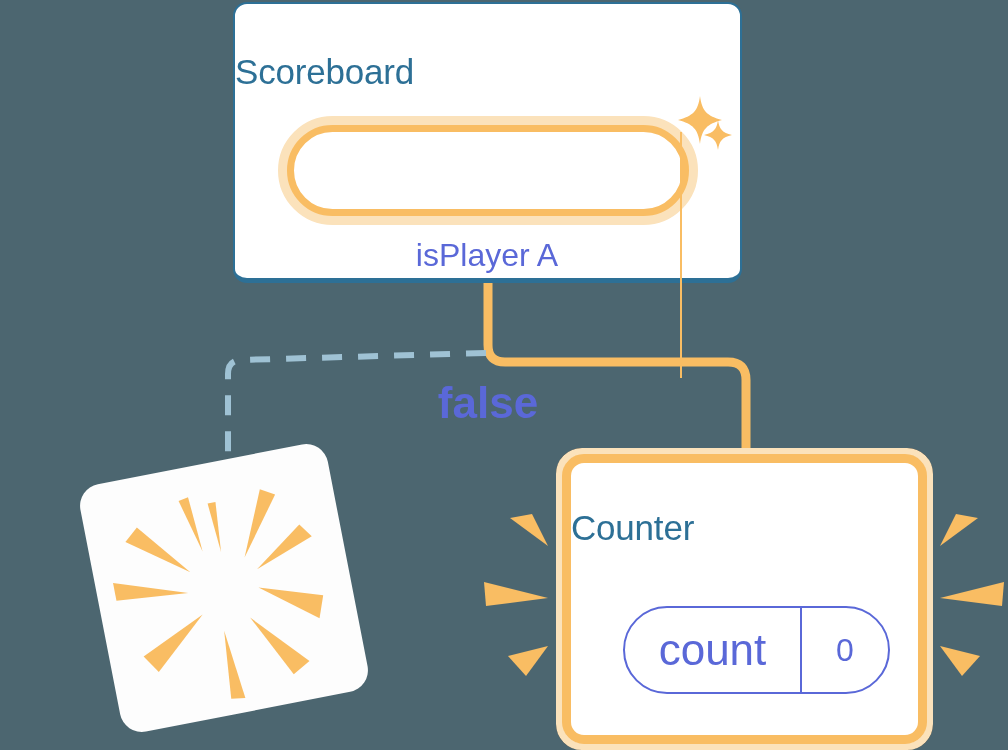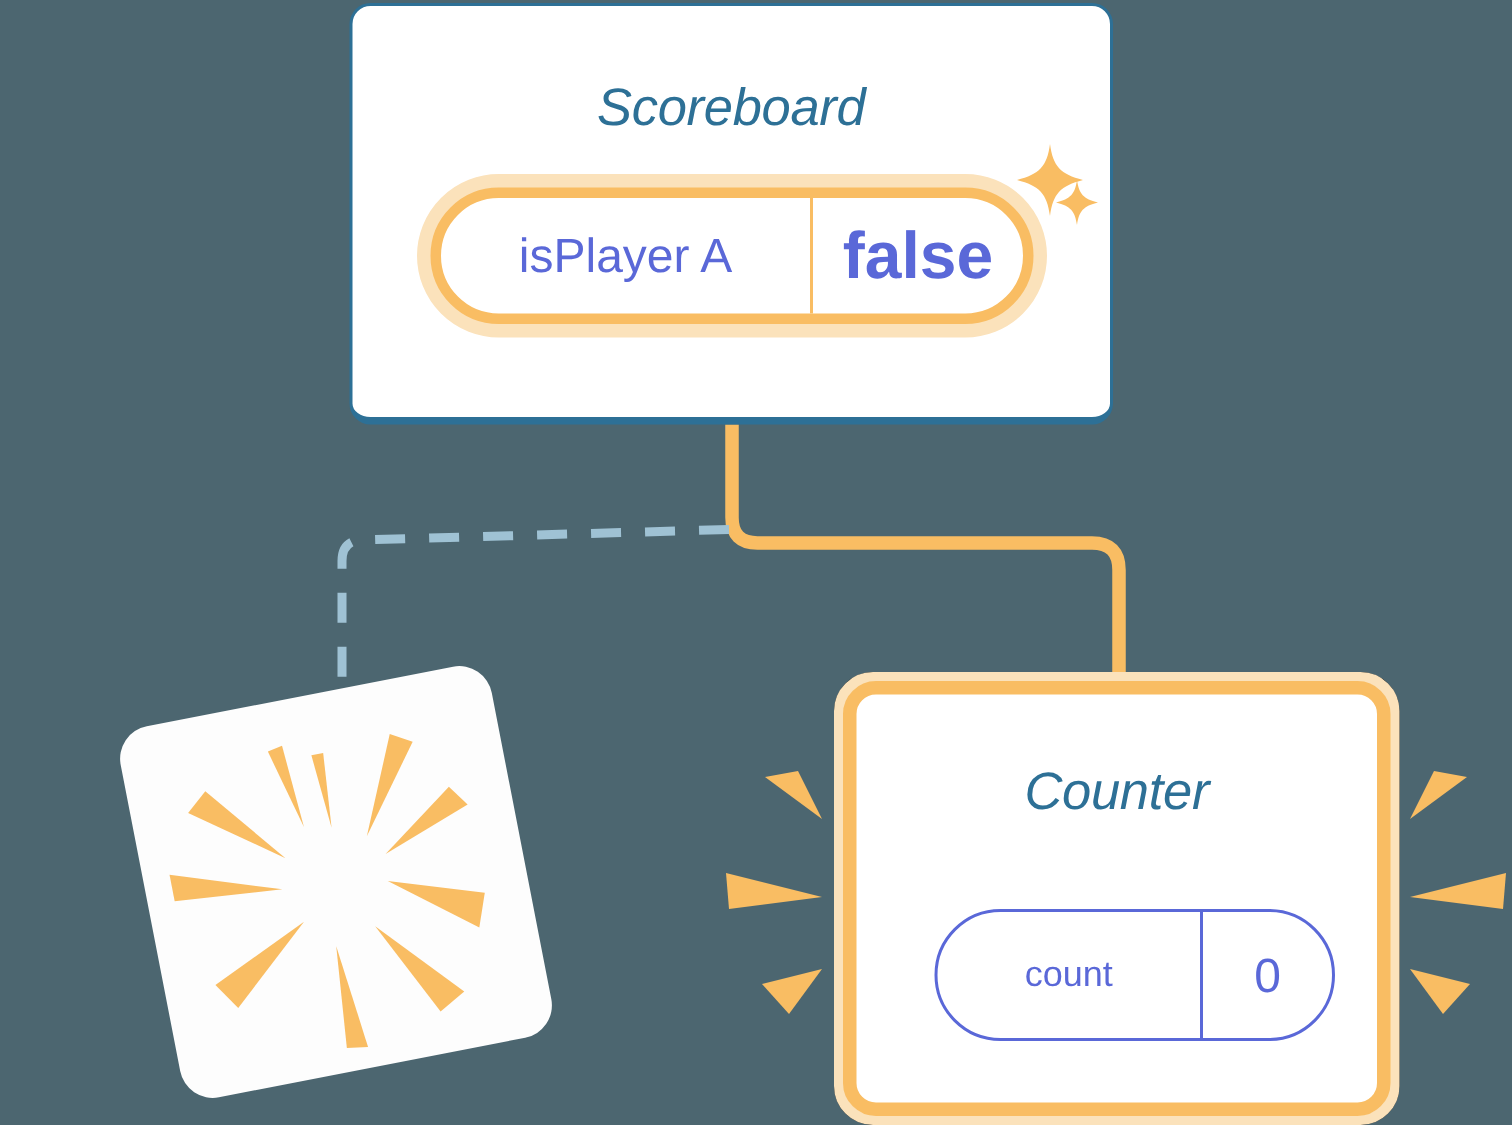--- a/index.html
+++ b/index.html
@@ -36,27 +36,25 @@
     width: 509px;
     height: 281px;
     background: #ffffff;
     border-radius: 14px;
     border: 2px solid #2d7096;
     border-bottom-width: 5px;
     box-sizing: border-box;
     z-index: 3;
   }
   .card-title {
-    text-align: center;
     color: #2d7096;
     font-size: 35px;
     font-weight: 400;
     letter-spacing: -0.2px;
     margin-top: 48px;
-    font-style: italic;
   }
   .counter-card .card-title {
     margin-top: 45px;
     font-size: 35px;
   }
 
   
   .pill-wrap {
     position: absolute;
     left: 43px;
@@ -78,20 +76,21 @@
     position: absolute;
     left: 9px; top: 9px;
     width: 402px;
     height: 91px;
     border-radius: 999px;
     border: 7px solid #f9bd63;
     box-sizing: border-box;
     background: #ffffff;
     display: flex;
     align-items: stretch;
+    flex-direction: column;
   }
   .pill-hl .pill-key {
     flex: 0 0 246px;
     display: flex;
     align-items: center;
     justify-content: center;
     border-right: 2px solid #f9bd63;
     color: #5a68d8;
     font-size: 32px;
   }
@@ -159,21 +158,21 @@
     display: flex;
     align-items: stretch;
   }
   .counter-pill .pill-key {
     flex: 0 0 175px;
     display: flex;
     align-items: center;
     justify-content: center;
     border-right: 2px solid #5a68d8;
     color: #5a68d8;
-    font-size: 24px;
+    font-size: 44px;
   }
   .counter-pill .pill-val {
     flex: 1;
     display: flex;
     align-items: center;
     justify-content: center;
     color: #5a68d8;
     font-size: 32px;
   }
 

